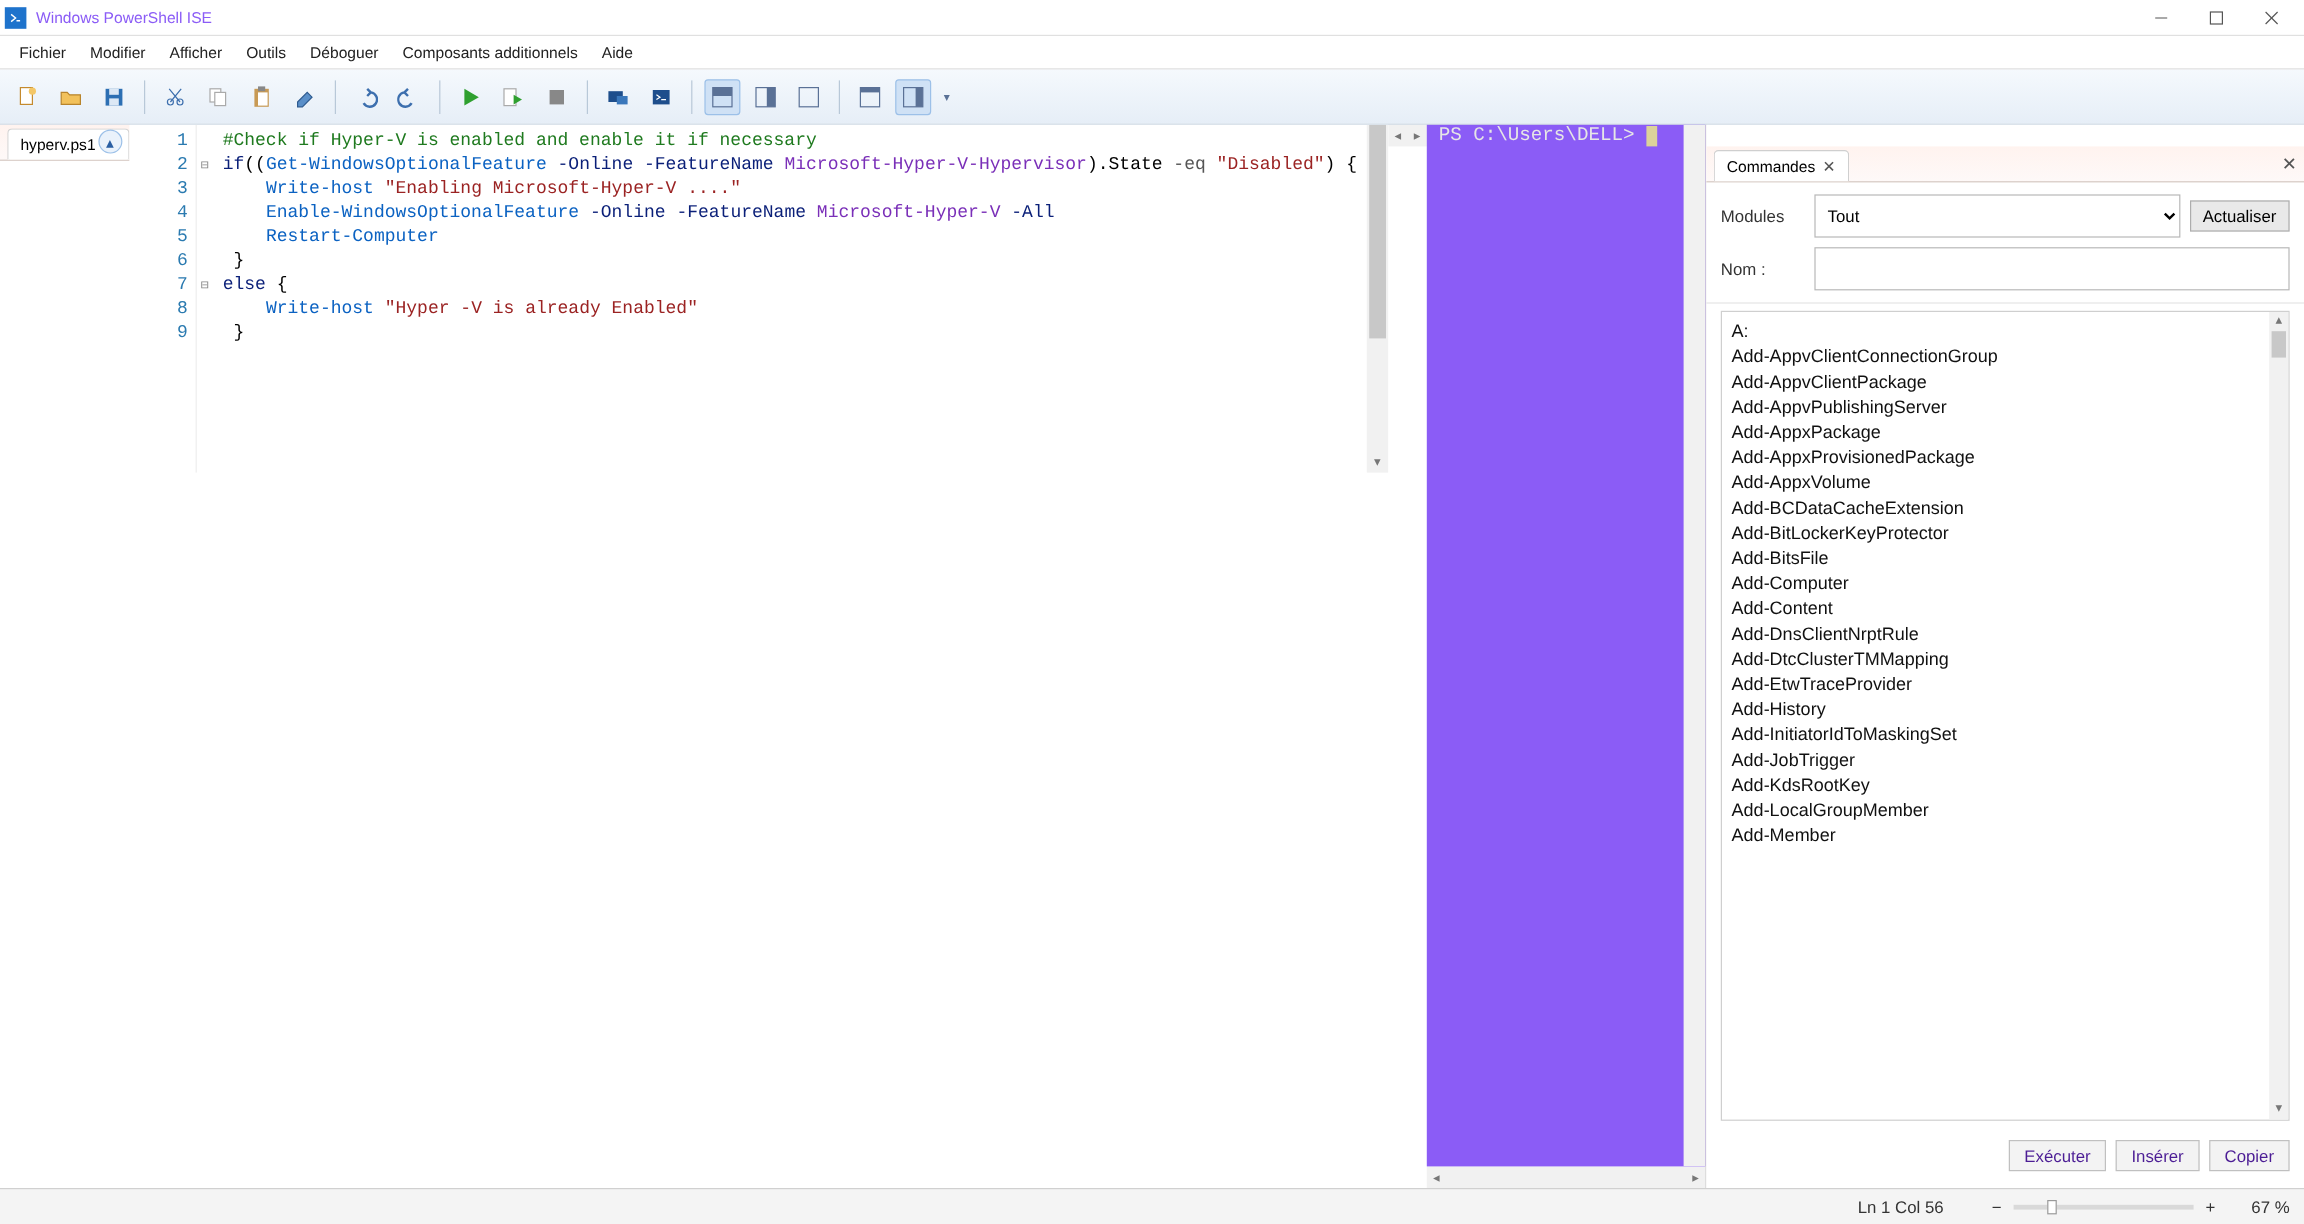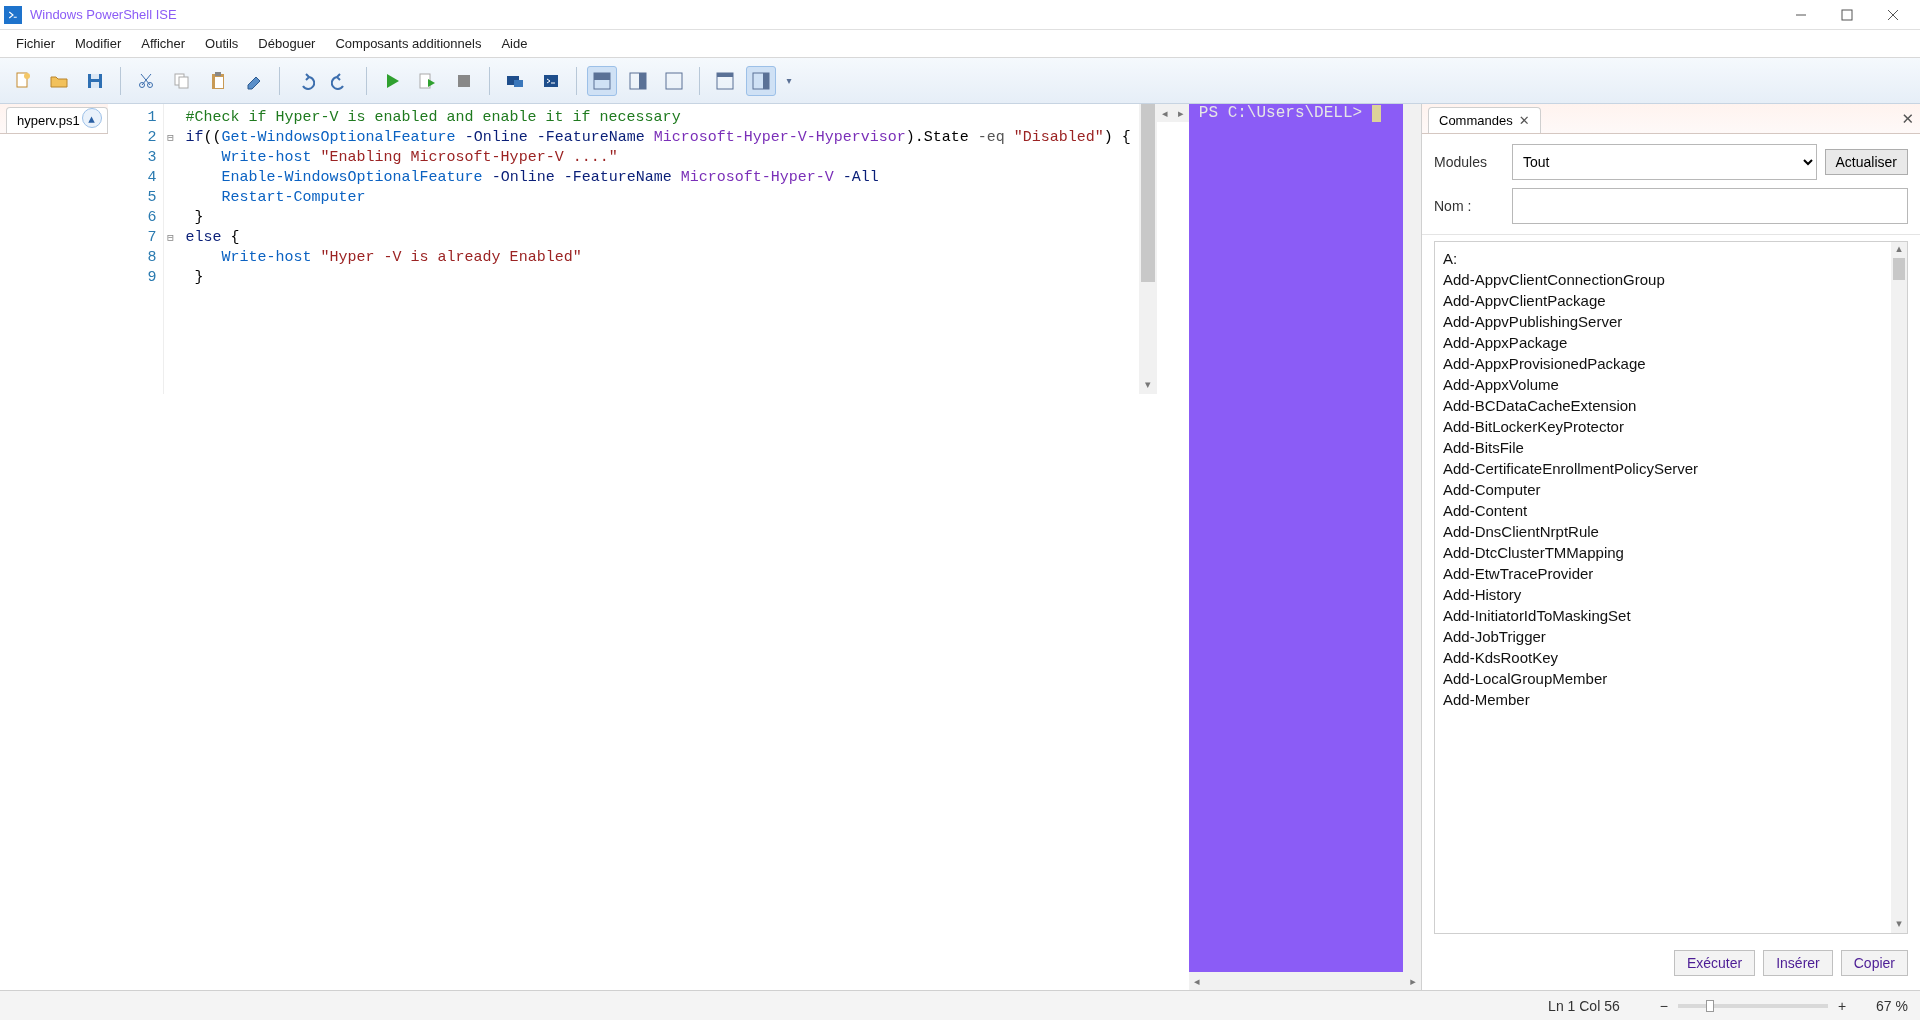--- a/index.html
+++ b/index.html
@@ -44,21 +44,21 @@
   .editor-hscroll .arrow { width:16px; text-align:center; color:#777; font-size:11px;}
   .editor-hscroll .track { flex:1; position:relative; height:100%;}
   .editor-hscroll .thumb { position:absolute; top:2px; bottom:2px; left:0; width:88%; background:#c8c8c8;}
   .console-wrap { flex:1; display:flex; flex-direction:column; min-height:0;}
   .console { flex:1; background:#8b5cf6; color:#e6e6e6; font-family:"Consolas","Courier New",monospace; font-size:16px; padding:0 10px; overflow:hidden; position:relative;}
   .console .caret { display:inline-block; width:9px; height:17px; background:#dcd29a; vertical-align:text-bottom; }
   .console-vscroll { position:absolute; top:0; right:0; bottom:0; width:18px; background:#f1f1f1;}
   .console-hscroll { height:18px; background:#f1f1f1; display:flex; align-items:center;}
   .console-hscroll .arrow { width:16px; text-align:center; color:#777; font-size:11px;}
   .rightcol { width:498px; display:flex; flex-direction:column; background:#fff;}
-  .rtabs { height:30px; background:linear-gradient(#fff3ef,#fef9f8); border-bottom:1px solid #d5c7c1; display:flex; align-items:flex-end; padding-left:6px; position:relative;}
+  .rtabs { height:30px; background:linear-gradient(#fff3ef,#fef9f8); border-bottom:1px solid #d5c7c1; display:flex; align-items:flex-end; padding-left:6px; position:relative;margin-top:18px;}
   .rtabs .closeall { position:absolute; right:6px; top:6px; color:#555; font-size:15px;}
   .filters { padding:10px 12px; display:grid; grid-template-columns:70px 1fr auto; gap:8px 8px; align-items:center; border-bottom:1px solid #e4e4e4;}
   .filters label { color:#333; font-size:14px;}
   .filters select, .filters input[type=text] { border:1px solid #b8b8b8; height:36px; padding:2px 6px; font-size:14px; width:100%; background:#fff;}
   .filters button.refresh { background:#e9e9e9; border:1px solid #adadad; height:26px; padding:0 10px; font-size:14px; }
   .cmdlist { flex:1; overflow:hidden; position:relative; border:1px solid #cfcfcf; margin:6px 12px;}
   .cmdlist-inner { position:absolute; inset:0 16px 0 0; overflow:hidden; padding:6px 8px;}
   .cmdlist-inner .cmd { padding:2px 0; font-size:15px; color:#111;}
   .cmdlist .vscroll { position:absolute; right:0; top:0; bottom:0; width:16px; background:#f1f1f1;}
   .cmdlist .vscroll .thumb { position:absolute; left:2px; right:2px; top:16px; height:22px; background:#c8c8c8;}
@@ -316,21 +316,20 @@
           <div class="cmd">A:</div>
           <div class="cmd">Add-AppvClientConnectionGroup</div>
           <div class="cmd">Add-AppvClientPackage</div>
           <div class="cmd">Add-AppvPublishingServer</div>
           <div class="cmd">Add-AppxPackage</div>
           <div class="cmd">Add-AppxProvisionedPackage</div>
           <div class="cmd">Add-AppxVolume</div>
           <div class="cmd">Add-BCDataCacheExtension</div>
           <div class="cmd">Add-BitLockerKeyProtector</div>
           <div class="cmd">Add-BitsFile</div>
-          <div class="cmd">Add-CertificateEnrollmentPolicyServer</div>
           <div class="cmd">Add-Computer</div>
           <div class="cmd">Add-Content</div>
           <div class="cmd">Add-DnsClientNrptRule</div>
           <div class="cmd">Add-DtcClusterTMMapping</div>
           <div class="cmd">Add-EtwTraceProvider</div>
           <div class="cmd">Add-History</div>
           <div class="cmd">Add-InitiatorIdToMaskingSet</div>
           <div class="cmd">Add-JobTrigger</div>
           <div class="cmd">Add-KdsRootKey</div>
           <div class="cmd">Add-LocalGroupMember</div>

